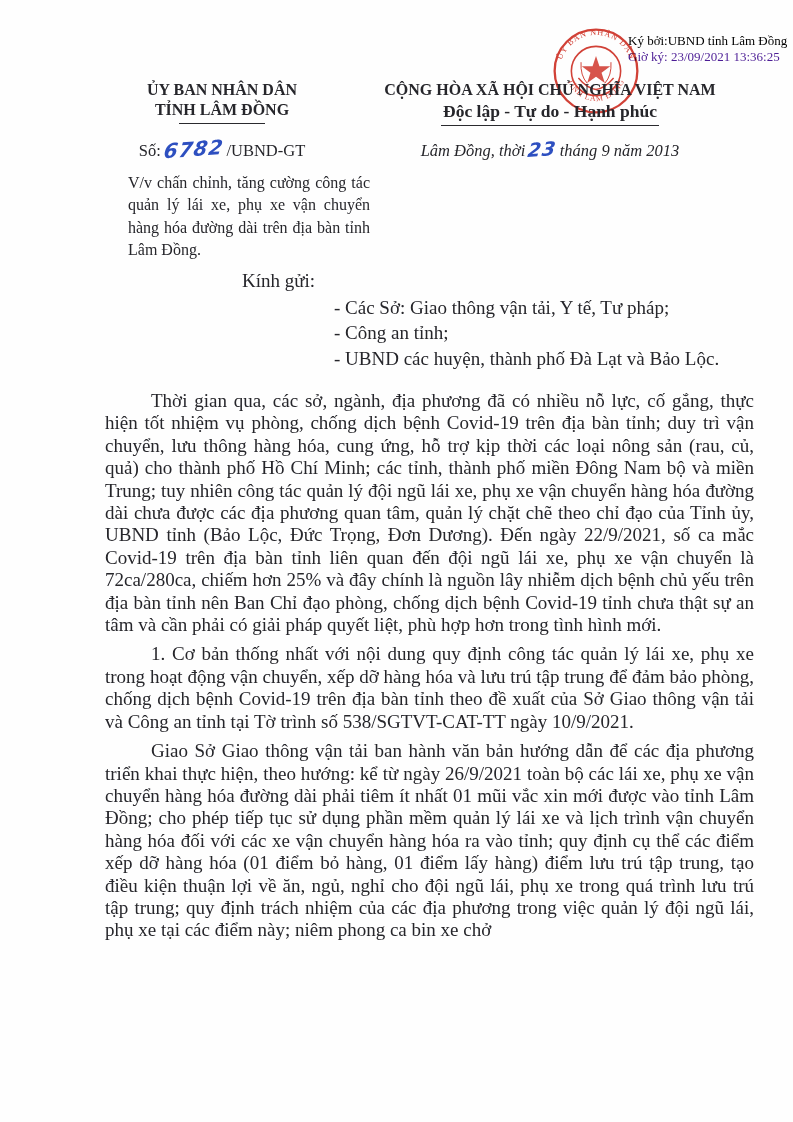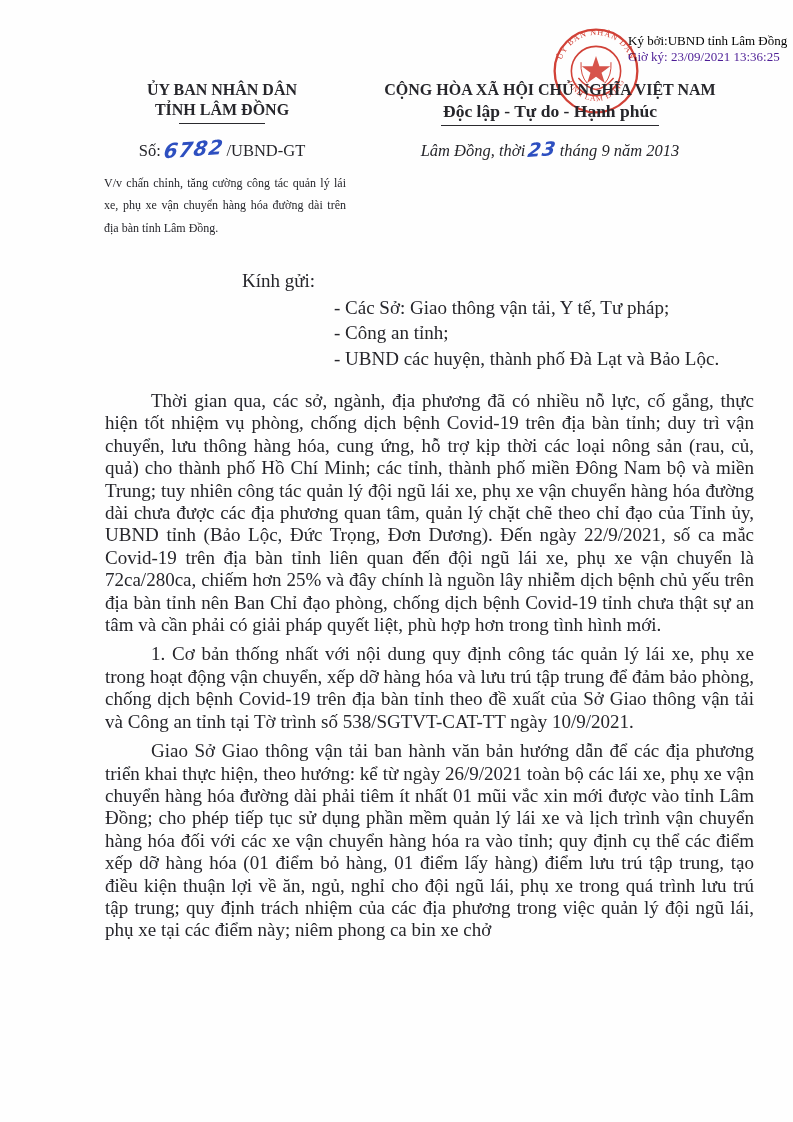--- a/index.html
+++ b/index.html
@@ -38,22 +38,22 @@
   .hw{
     font-family:"DejaVu Sans", sans-serif;
     font-style:italic; font-weight:bold;
     color:#2d4fc0; letter-spacing:1px;
     display:inline-block; transform:rotate(-4deg) skewX(-12deg);
     margin:0 3px;
   }
   .hw-num{font-size:20px;}
   .hw-day{font-size:19px;}
   .subject{
-    position:absolute; top:172px; left:104px; width:242px;
-    font-size:12px; line-height:22.4px; text-align:justify;
+    position:absolute; top:172px; left:128px; width:242px;
+    font-size:16px; line-height:22.4px; text-align:justify;
   }
   .salutation{position:absolute; top:270px; left:242px; font-size:19px;}
   .recipients{position:absolute; top:295px; left:334px; width:380px; font-size:19px; line-height:25.4px;font-family:Liberation Serif, serif;}
   .recipients div{white-space:nowrap;}
   .body-text{
     position:absolute; top:390px; left:91px; width:649px;
     font-size:19px; line-height:22.4px; text-align:justify;margin-left:14px;
   }
   .body-text p{margin:0 0 7px 0; text-indent:46px;}
   .seal-svg text{font-family:"Liberation Serif", serif; fill:#cf3227;}

